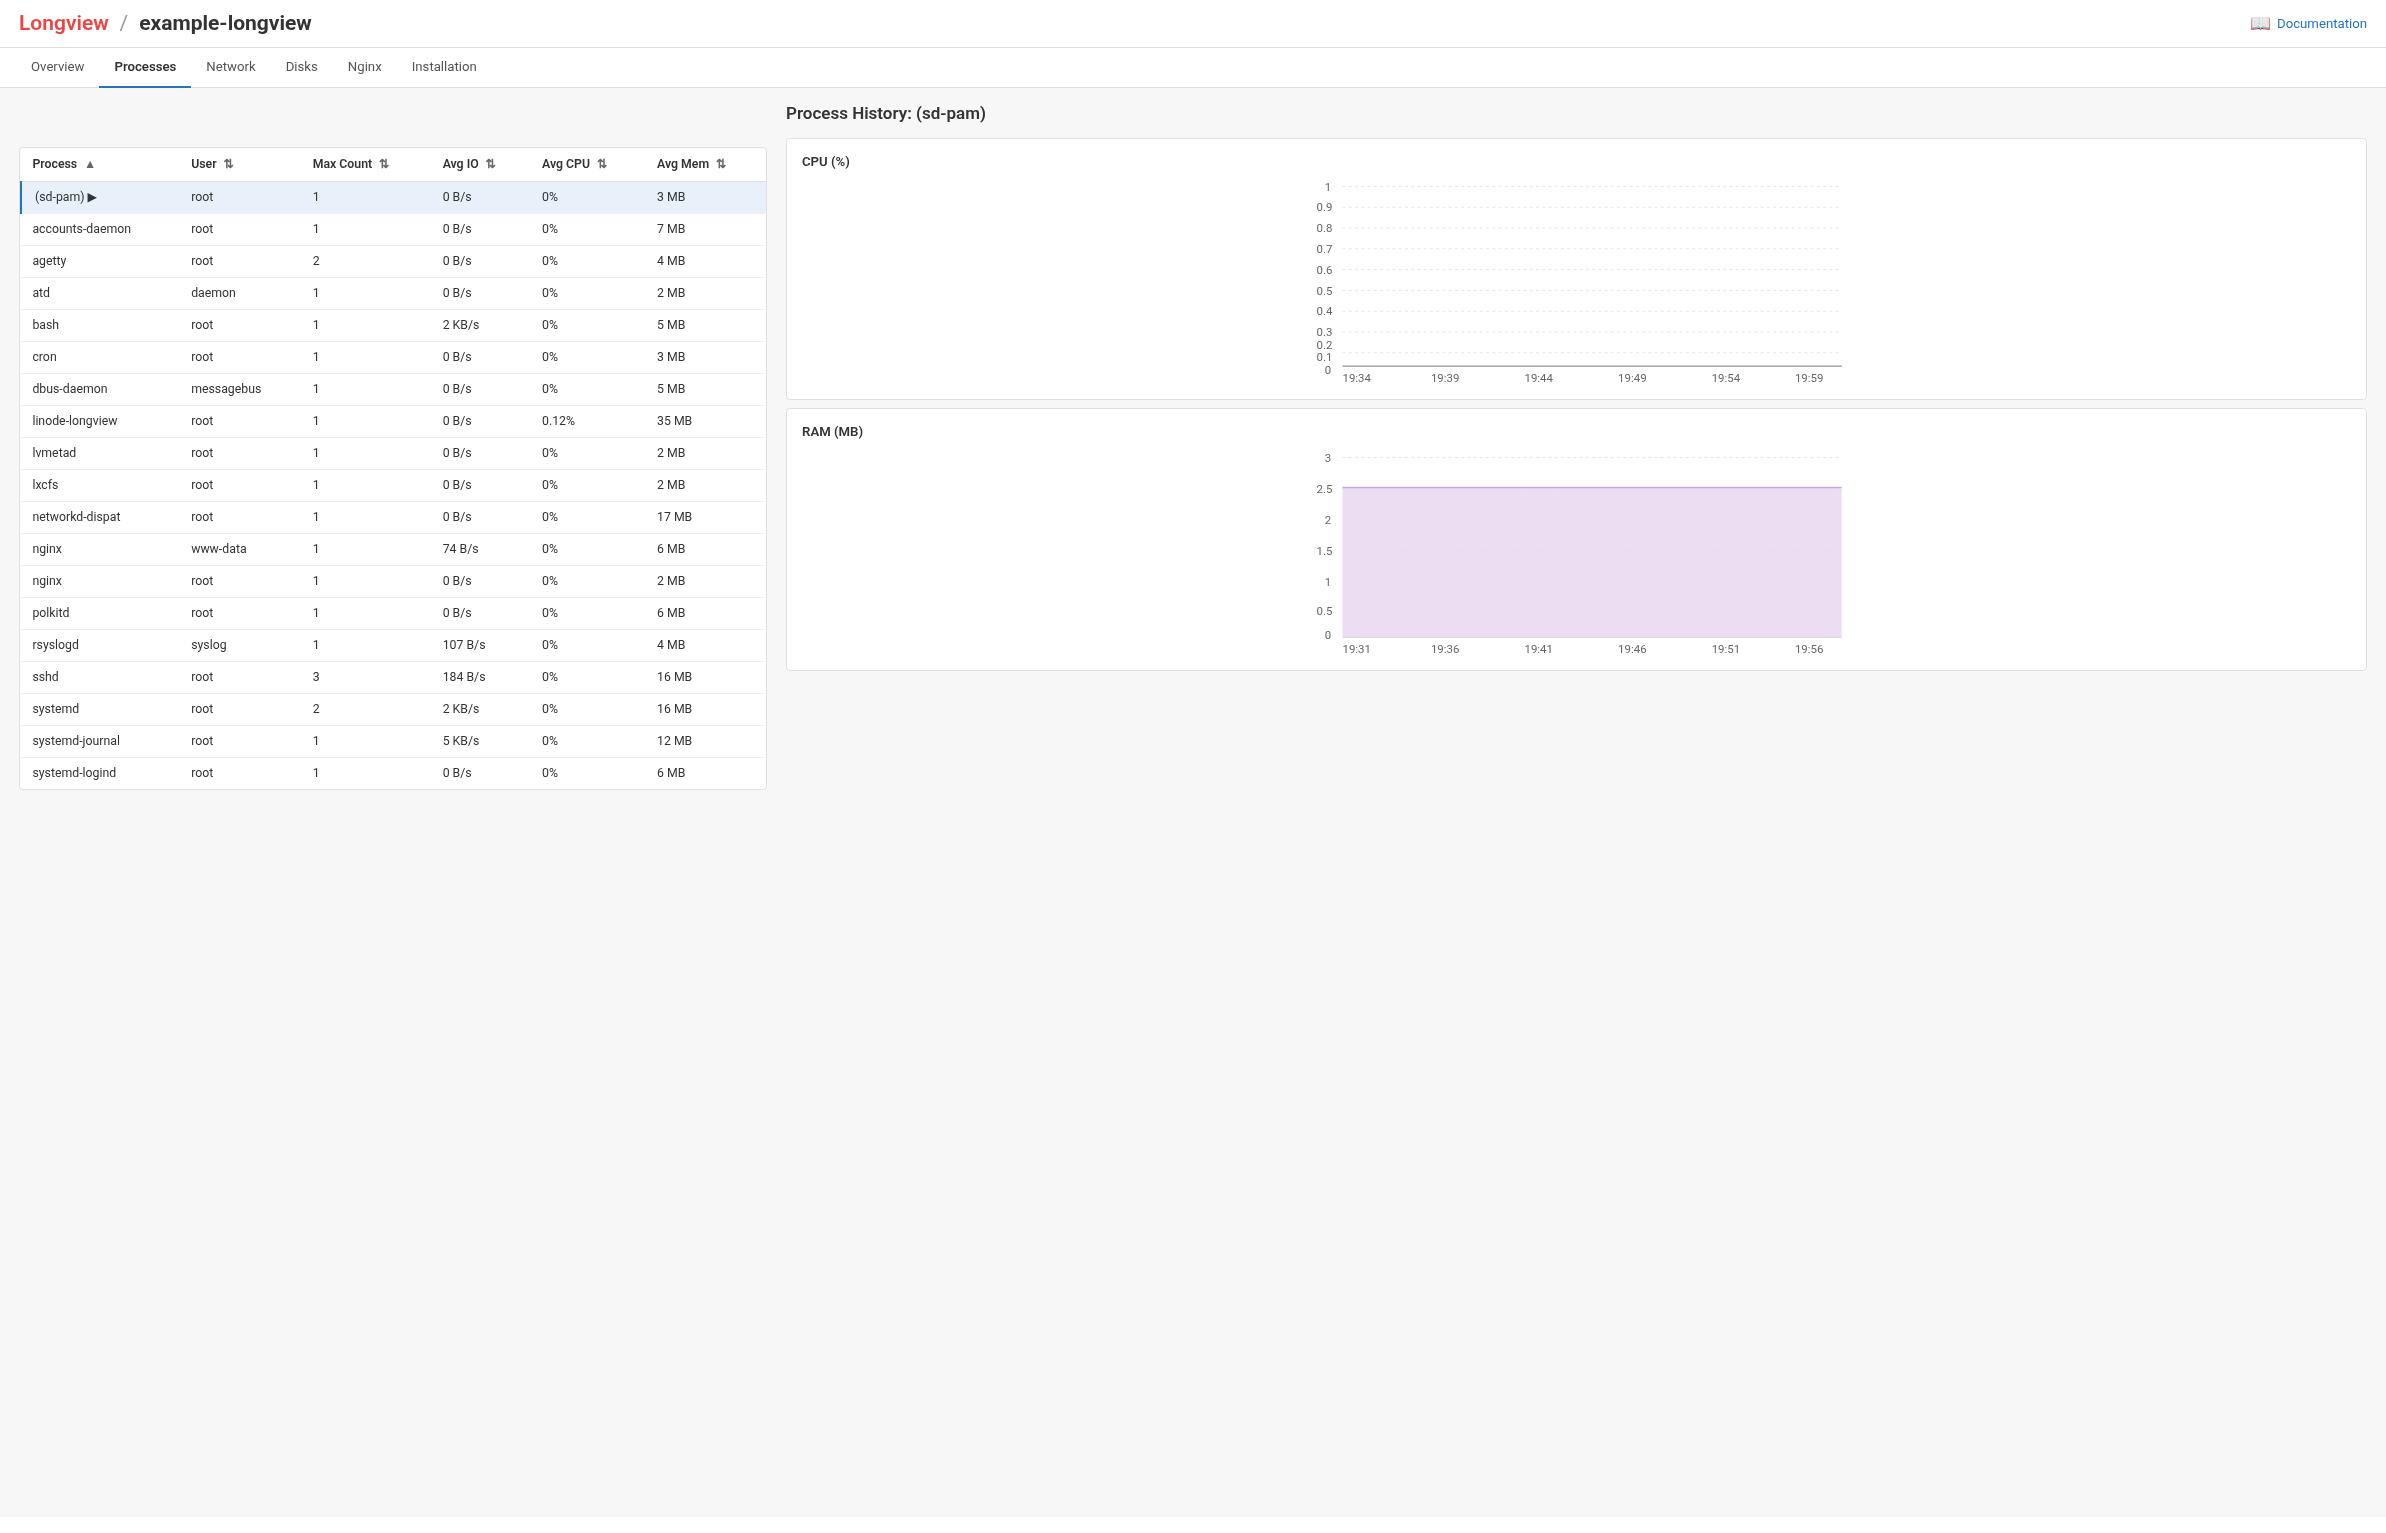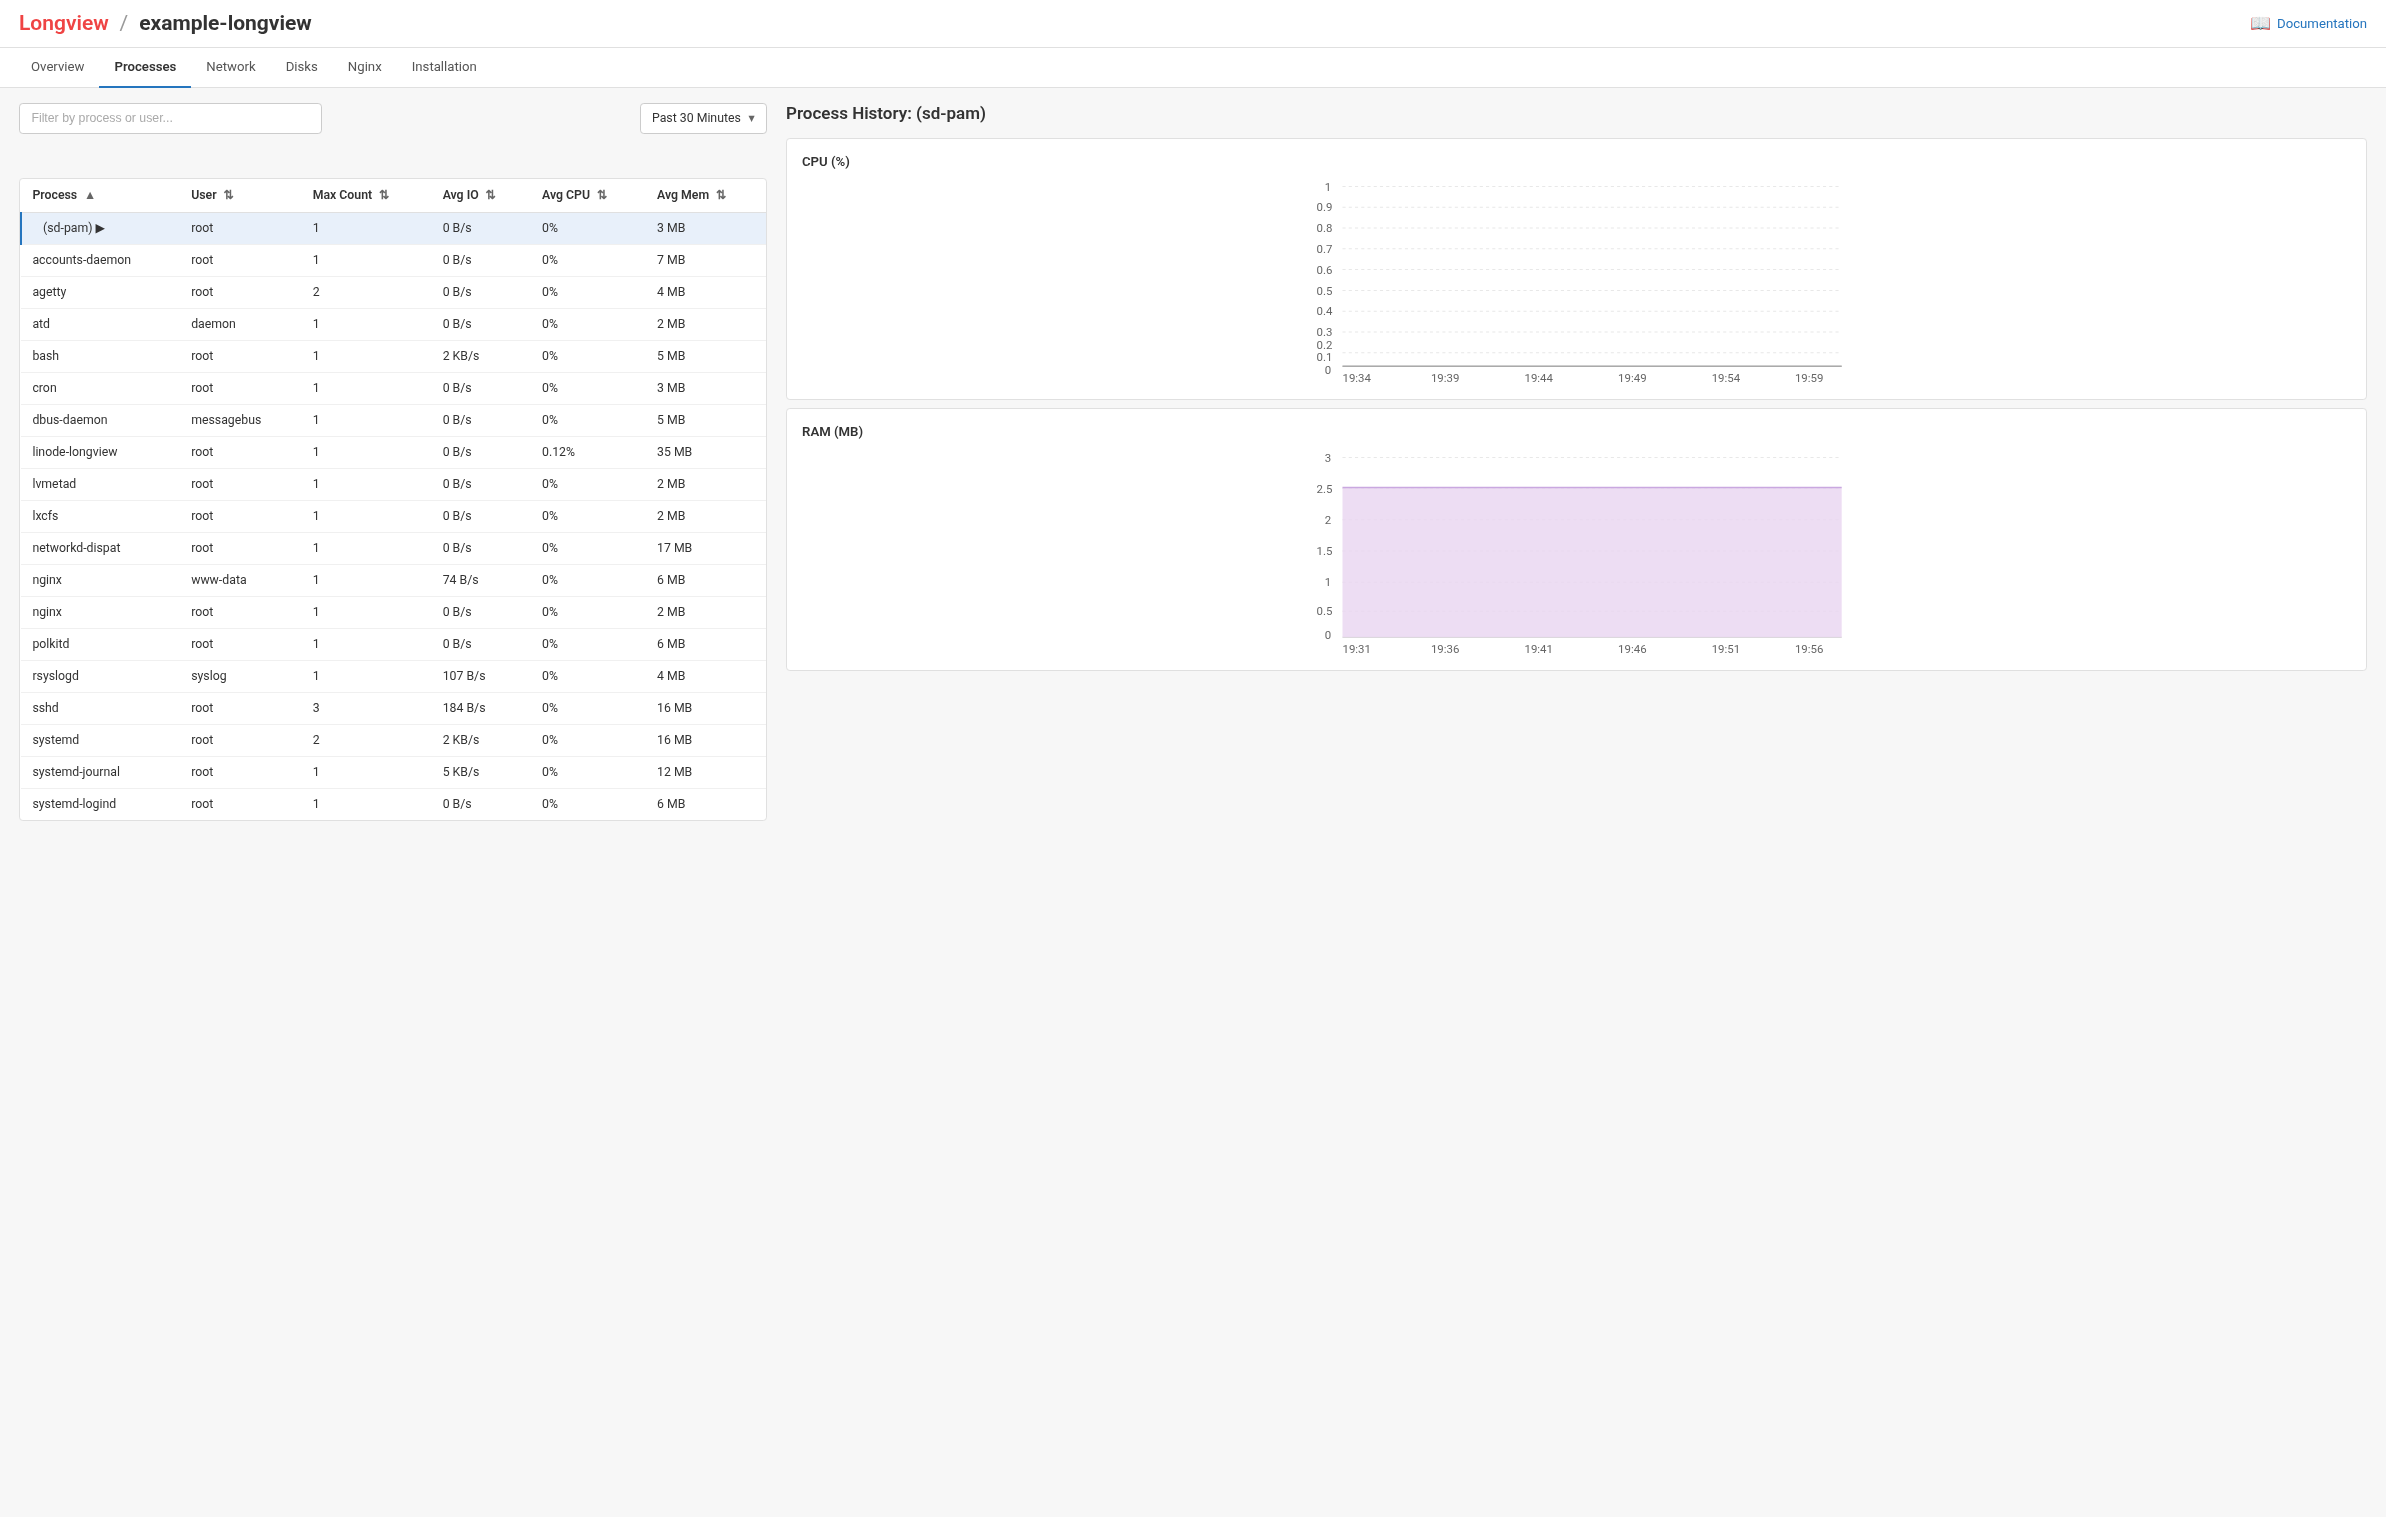--- a/index.html
+++ b/index.html
@@ -30,21 +30,21 @@
     .time-select .chevron { color: #666; }
 
     .table-container { background: #fff; border: 0.9px solid #e0e0e0; border-radius: 3.8px; overflow: hidden; margin-top: 44px; }
     table { width: 100%; border-collapse: collapse; }
     thead tr { border-bottom: 1.9px solid #e0e0e0; }
     th { padding: 9.5px 11.4px; text-align: left; font-weight: 600; font-size: 12.3px; color: #333; white-space: nowrap; cursor: pointer; user-select: none; }
     th .sort-arrow { margin-left: 3.8px; color: #666; }
     td { padding: 8.5px 11.4px; font-size: 12.3px; color: #333; border-bottom: 0.9px solid #f0f0f0; }
     tr:last-child td { border-bottom: none; }
     tbody tr.selected { background: #e8f0fa; border-left: 2.8px solid #2575be; }
-    tbody tr.selected td:first-child { padding-left: 21px; }
+    tbody tr.selected td:first-child { padding-left: 13px; }
 
     .right-panel-title { font-size: 17px; font-weight: 600; color: #333; margin-bottom: 15px; }
 
     .chart-section { background: #fff; border: 0.9px solid #e0e0e0; border-radius: 3.8px; padding: 15px; margin-bottom: 8px; }
     .chart-label { font-size: 13.2px; font-weight: 600; color: #333; margin-bottom: 7.6px; }
 
     .chart-area { position: relative; width: 100%; }
 
     .cpu-chart { height: 208px; }
     .ram-chart { height: 208px; }
@@ -77,27 +77,20 @@
   <a class="tab">Overview</a>
   <a class="tab active">Processes</a>
   <a class="tab">Network</a>
   <a class="tab">Disks</a>
   <a class="tab">Nginx</a>
   <a class="tab">Installation</a>
 </div>
 
 <div class="main-content">
   <div class="left-panel">
-    <div class="toolbar">
-      <input class="filter-input" type="text" placeholder="Filter by process or user..." style="">
-      <div class="time-select">
-        <span>Past 30 Minutes</span>
-        <span class="chevron">▾</span>
-      </div>
-    </div>
 
     <div class="table-container">
       <table>
         <thead>
           <tr>
             <th>Process <span class="sort-arrow">▲</span></th>
             <th>User <span class="sort-arrow">⇅</span></th>
             <th>Max Count <span class="sort-arrow">⇅</span></th>
             <th>Avg IO <span class="sort-arrow">⇅</span></th>
             <th>Avg CPU <span class="sort-arrow">⇅</span></th>

